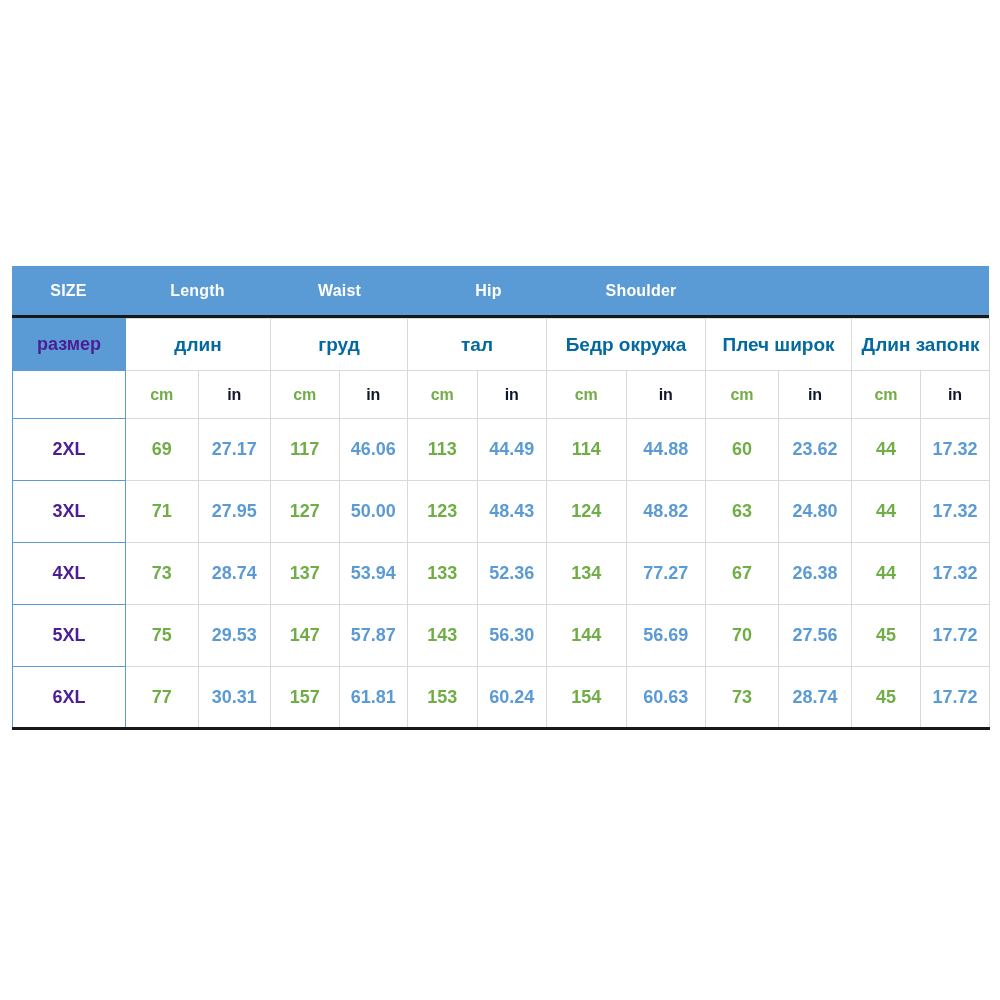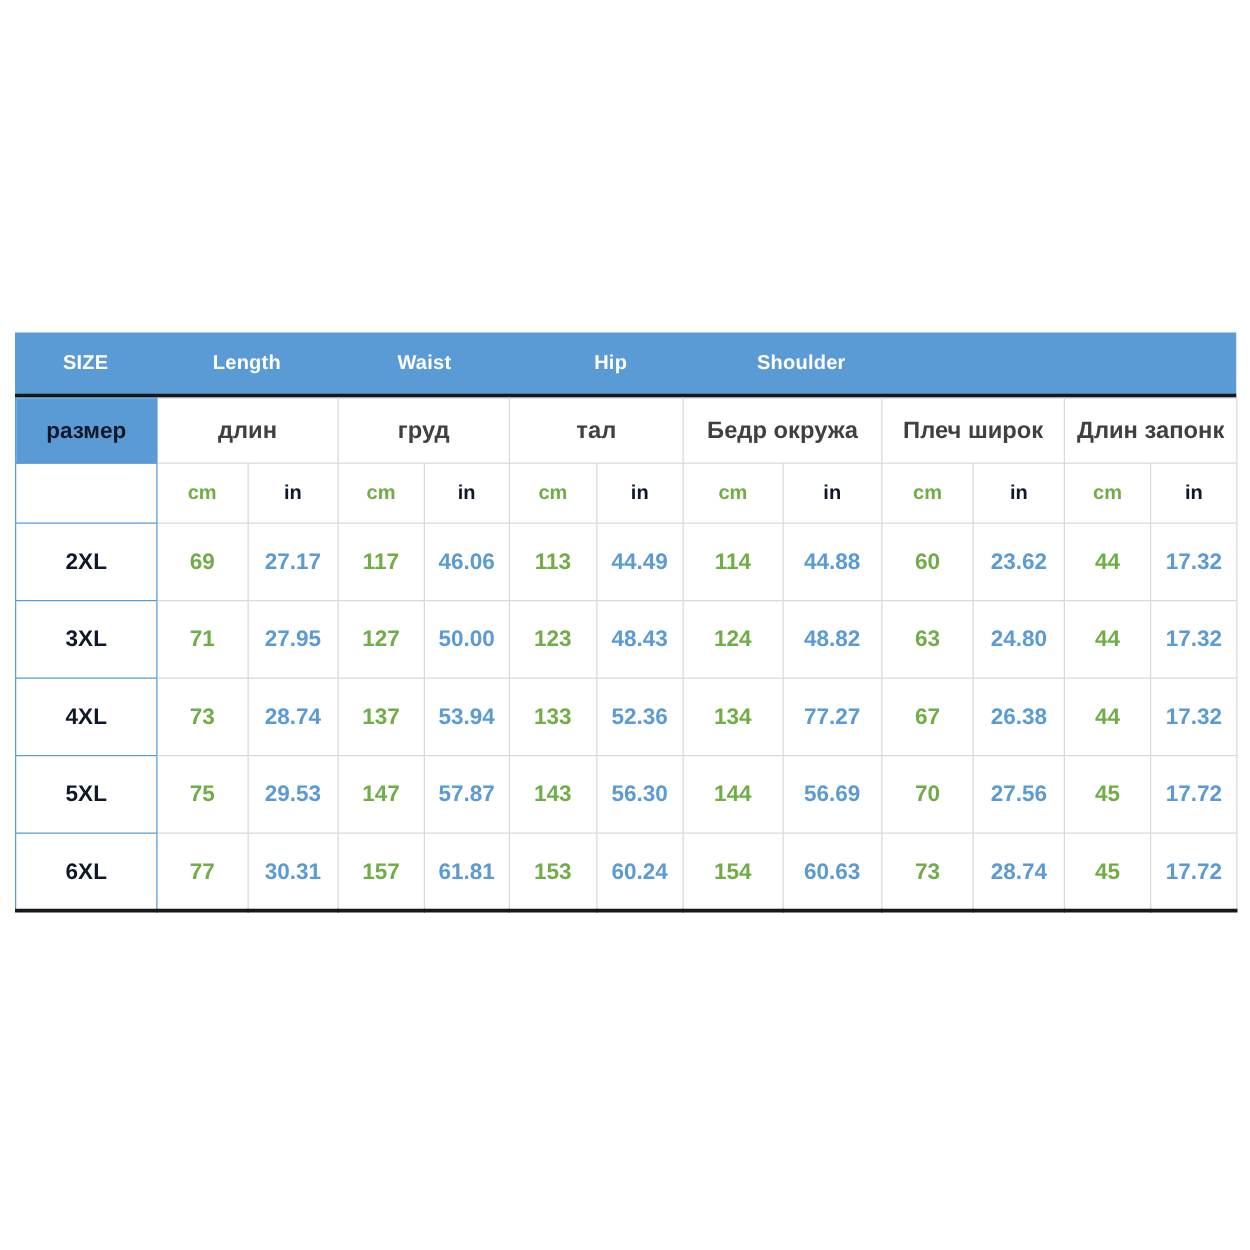--- a/index.html
+++ b/index.html
@@ -51,21 +51,21 @@
     border: 1px solid #d9d9d9;
     text-align: center;
     vertical-align: middle;
     box-sizing: border-box;
     padding: 0;
   }
 
   
   .size-head, .size-cell {
     background: #5b9bd5;
-    color: #0f172a;
+    color: #4c1d95;
     font-weight: bold;
     border-color: #5b9bd5 !important;
   }
   .size-head {
     font-size: 18px;
     height: 52px;
   }
   .size-col-blank {
     background: #5b9bd5;
     border-color: #5b9bd5 !important;
@@ -74,21 +74,21 @@
   .size-cell {
     font-size: 19px;
     height: 62px;
   }
 
   
   .ru-label {
     height: 52px;
     font-size: 19px;
     font-weight: bold;
-    color: #404040;
+    color: #0369a1;
     background: #ffffff;
     white-space: nowrap;
   }
 
   
   .unit-row td {
     height: 48px;
     font-size: 16px;
     font-weight: bold;
     background: #ffffff;

